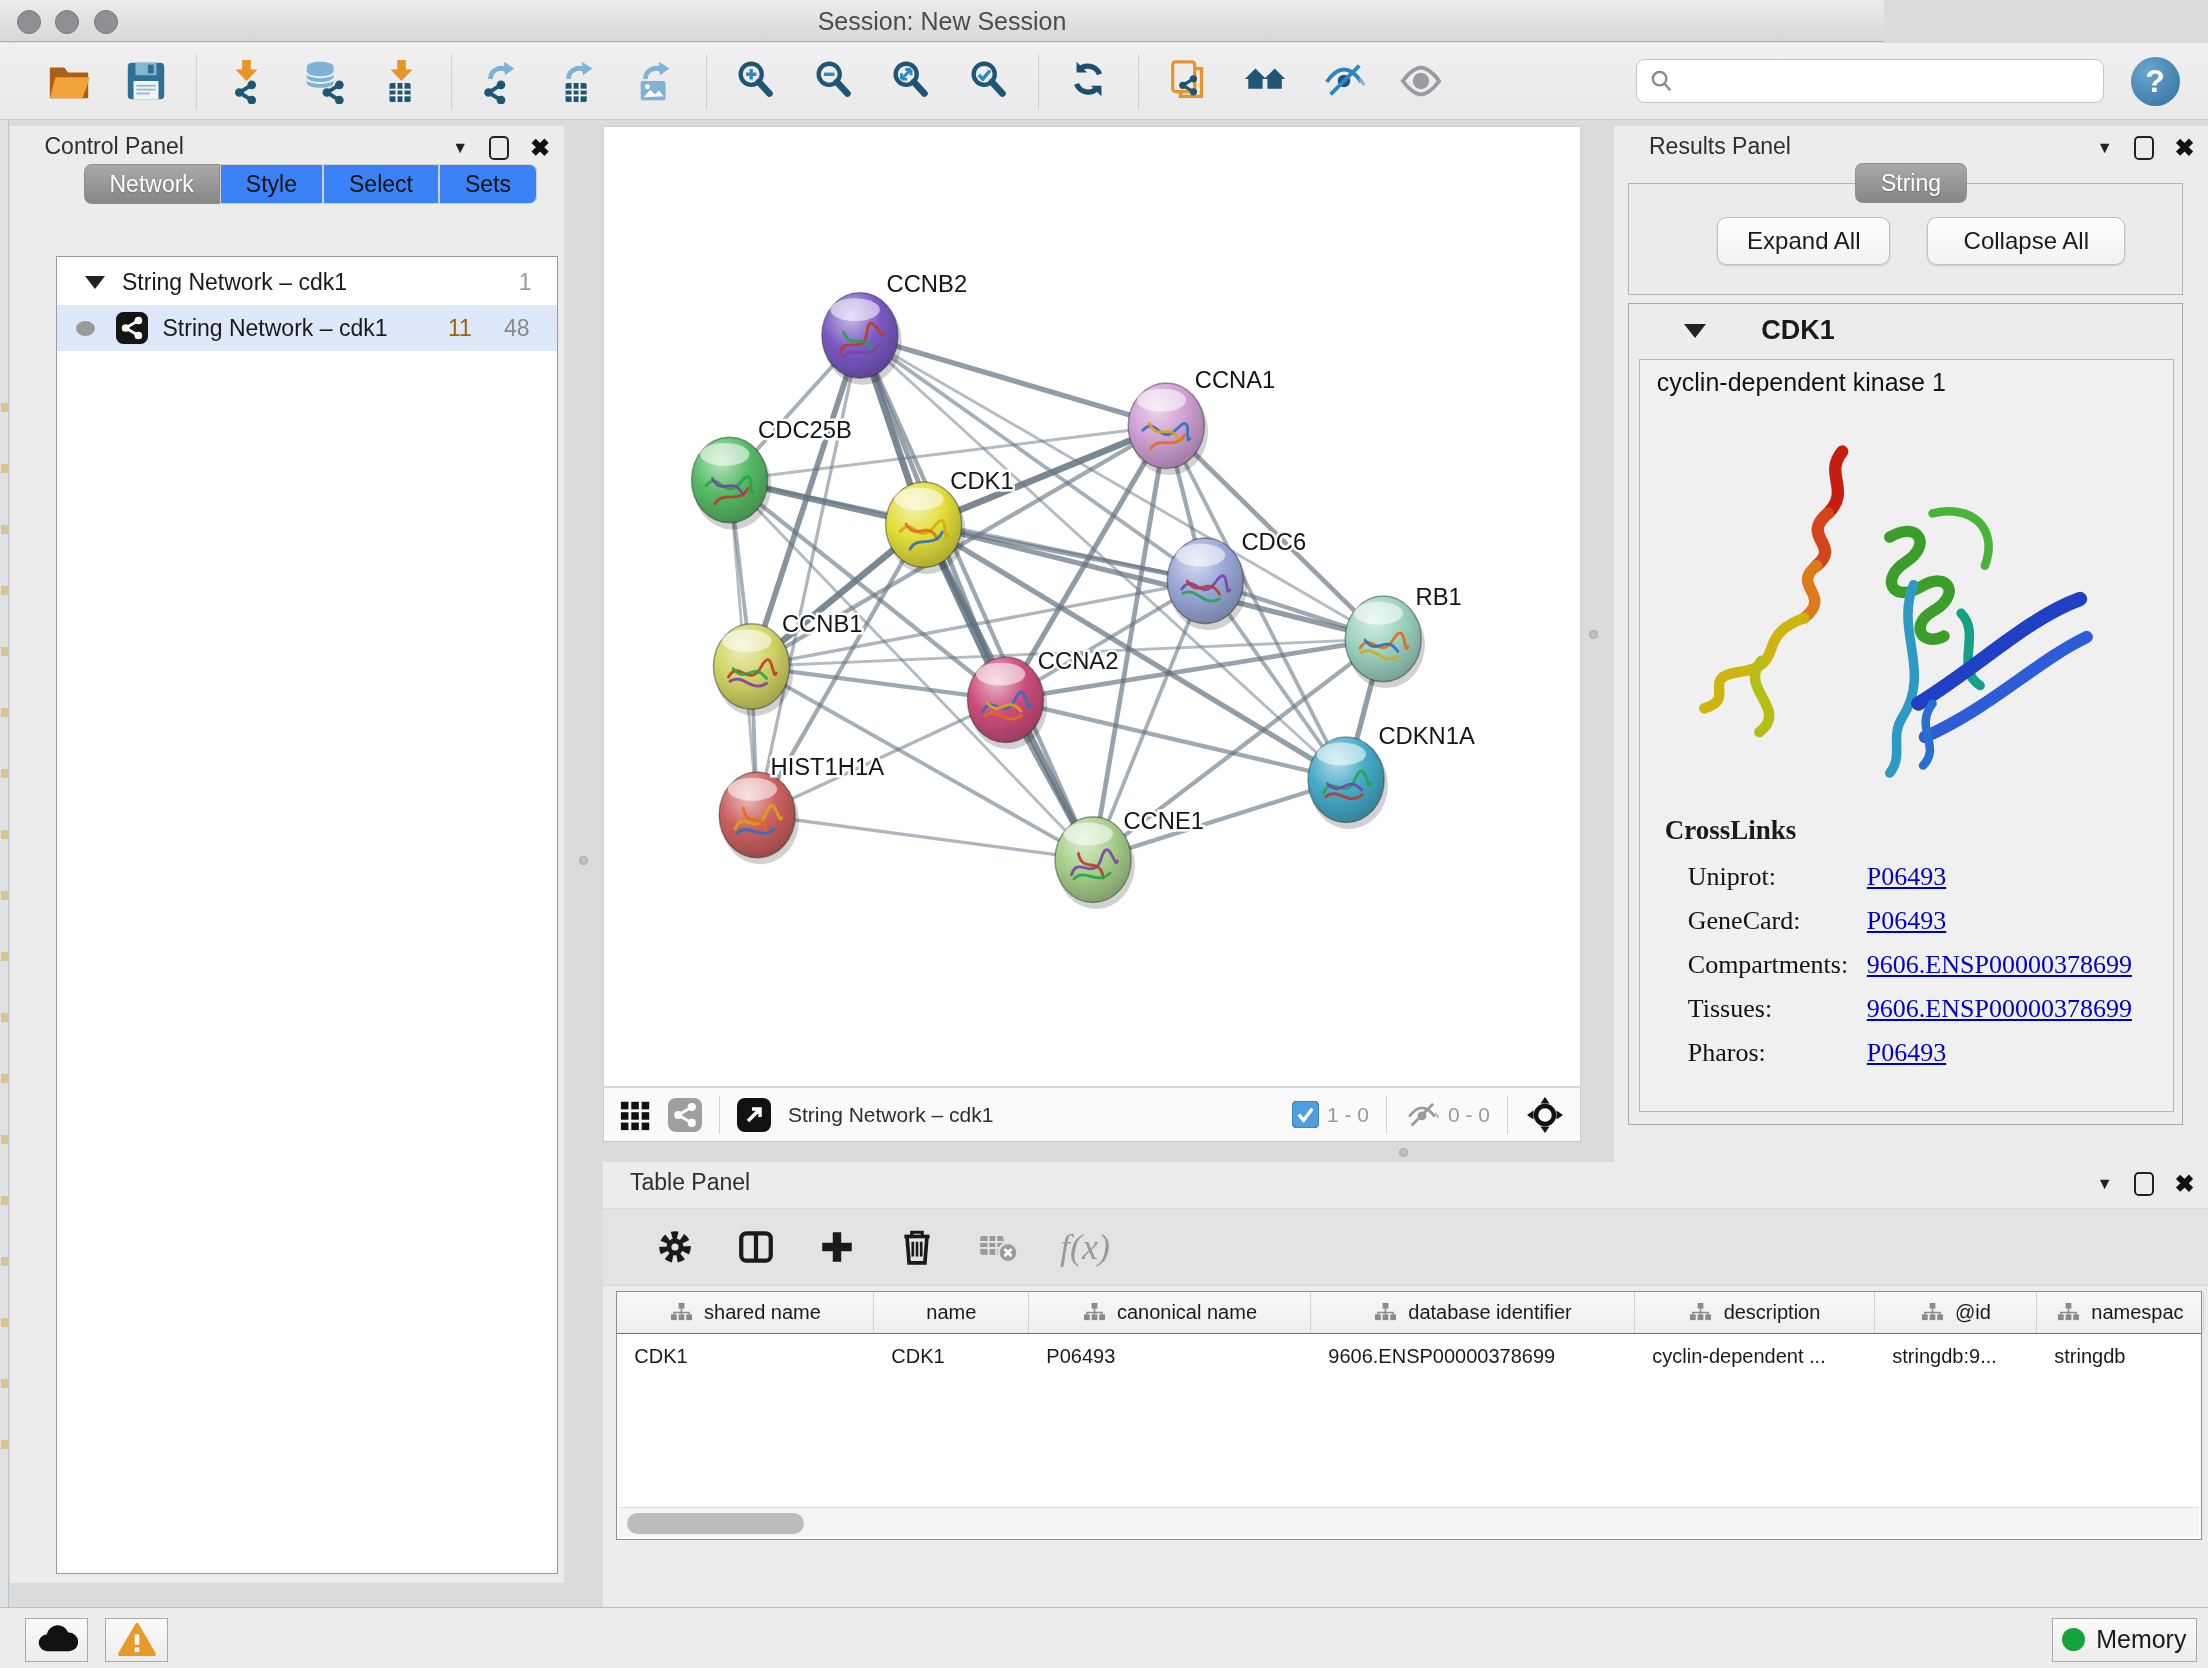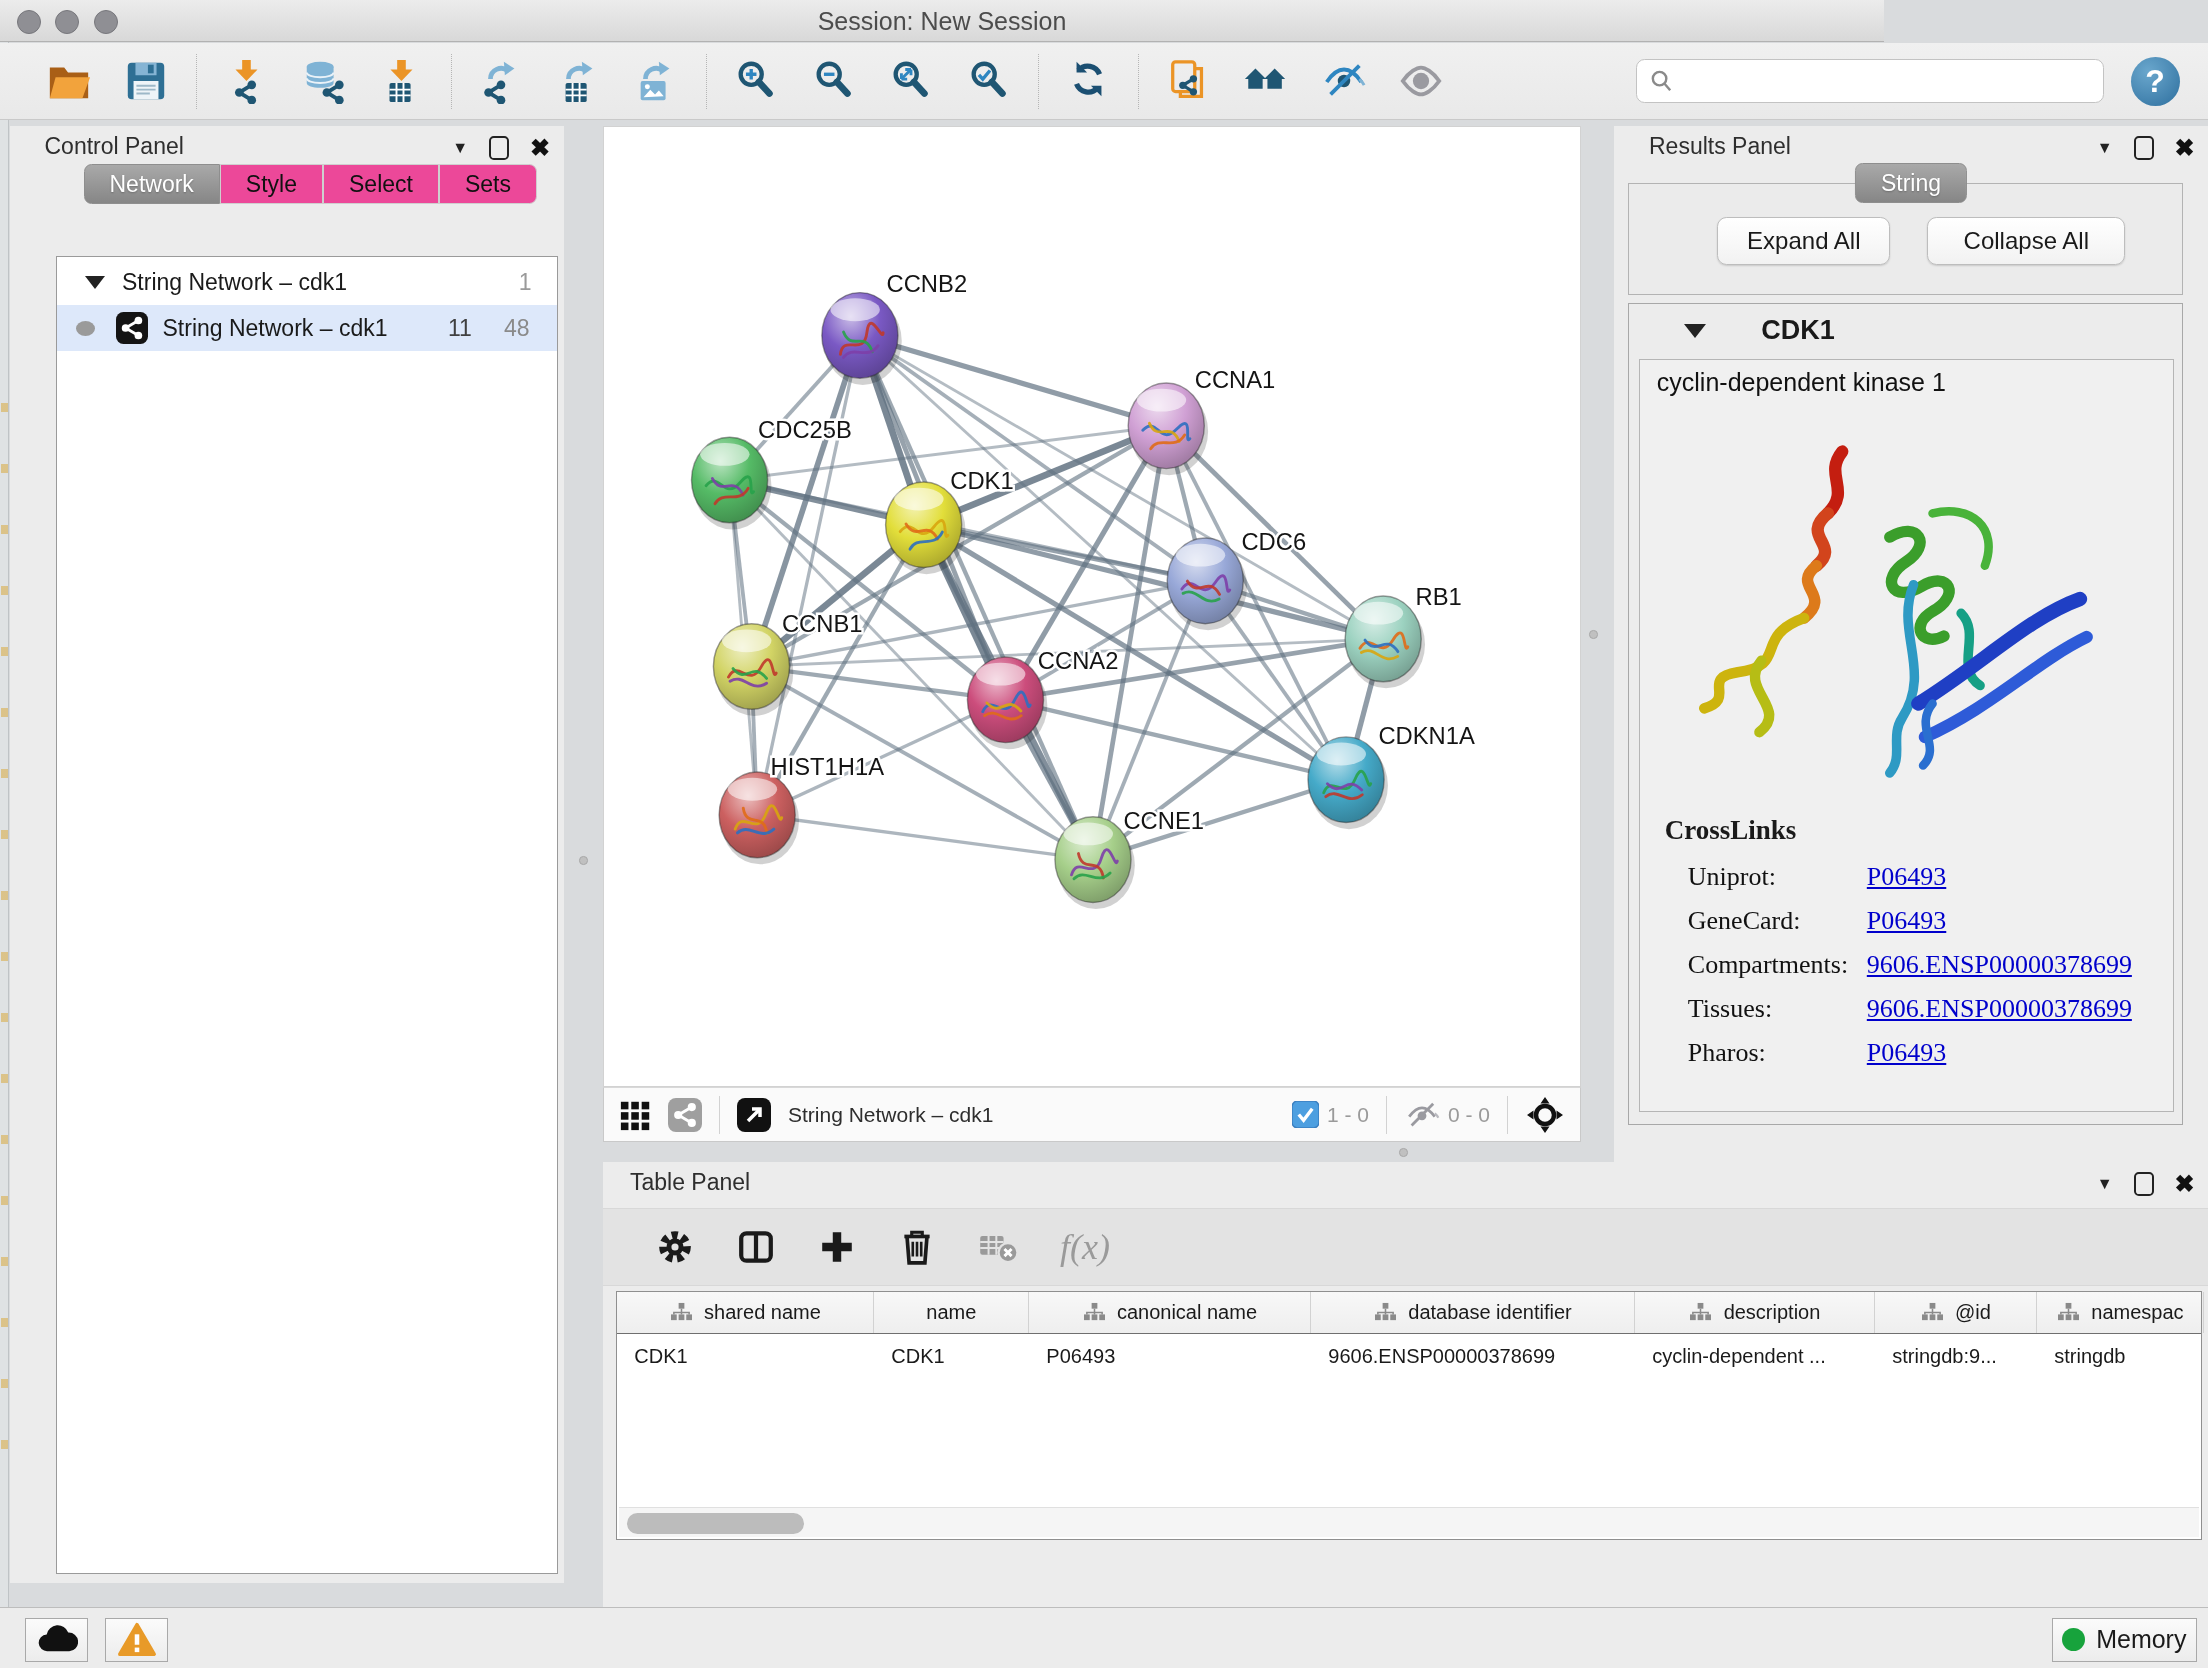--- a/index.html
+++ b/index.html
@@ -21,40 +21,40 @@
 #searchbox{width:468px;height:44px;background:#fff;border:1px solid #c3c3c3;border-radius:8.6px;display:flex;align-items:center;padding-left:11.4px}
 #searchbox input{border:none;outline:none;font-size:23px;width:409px;background:transparent;font-family:"Liberation Sans",sans-serif}
 #helpbtn{width:49px;height:49px;border-radius:50%;background:radial-gradient(circle at 35% 30%,#6aa7cd,#2e6f9e);color:#fff;font-size:32px;font-weight:bold;display:flex;align-items:center;justify-content:center}
 
 .panel-head{position:absolute;left:12px;right:0;top:0;height:38px}
 .panel-title{position:absolute;left:23px;top:6.7px;font-size:23px;color:#2e2e2e}
 .winbtns{position:absolute;right:13.3px;top:7.6px;display:flex;align-items:center;gap:21px}
 .wb-collapse{font-size:16px;color:#222}
 .wb-float{width:20px;height:24px;border:2.9px solid #222;border-radius:4.8px}
 .wb-close{font-size:24px;font-weight:bold;color:#111}
-.tab{height:40px;padding:0 25px;background:#ec4899;border:1px solid #cfcfcf;display:flex;align-items:center;font-size:23px;color:#111}
+.tab{height:40px;padding:0 25px;background:#3b82f6;border:1px solid #cfcfcf;display:flex;align-items:center;font-size:23px;color:#111}
 .tab:first-child{border-radius:7.6px 0 0 7.6px}
 .tab:last-child{border-radius:0 7.6px 7.6px 0}
 .tab.sel{background:linear-gradient(#a9a9a9,#868686);color:#fff;border-color:#8e8e8e;text-shadow:0 1px 1.9px rgba(0,0,0,.25)}
 
 #control-panel{position:absolute;left:9.5px;top:126px;width:554px;height:1457px;background:#ececec}
 #cp-tabs{position:absolute;left:74px;top:38px;display:flex}
 #cp-statusrow{position:absolute;left:0;top:95px;width:100%;height:42px}
 #cp-statusrow .chev{position:absolute;top:7.6px}
 #cp-status{position:absolute;left:0;right:0;top:8.6px;text-align:center;font-size:22px;color:#1c1c1c}
 #cp-gear{position:absolute;right:21px;top:4.8px}
 #cp-list{position:absolute;left:46px;top:130px;width:502px;height:1318px;background:#fff;border:1.9px solid #9a9a9a}
 .treerow1{position:absolute;left:0;top:5.7px;width:100%;height:40px;display:flex;align-items:center}
 .treerow1 .tri{width:0;height:0;border-left:10.5px solid transparent;border-right:10.5px solid transparent;border-top:13.3px solid #222;margin:0 17px 0 28.5px}
 .treerow1 .lbl{font-size:23px}
 .treerow1 .cnt{margin-left:auto;margin-right:25px;font-size:23px;color:#9a9a9a}
 .treerow2{position:absolute;left:0;top:48px;width:100%;height:46px;background:#dde8fa;display:flex;align-items:center}
 .treerow2 .dot{width:19px;height:15px;border-radius:50%;background:#9a9a9a;margin:0 21px 0 19px}
 .treerow2 .lbl{font-size:23px;margin-left:15px}
-.treerow2 .n1{margin-left:auto;font-size:23px;color:#404040}
+.treerow2 .n1{margin-left:auto;font-size:23px;color:#a16207}
 .treerow2 .n2{font-size:23px;color:#8a8a8a;margin:0 27px 0 32px}
 
 #canvas{position:absolute;left:603px;top:126px;width:978px;height:961px;background:#fff;border:1px solid #d2d2d2}
 #canvas-status{position:absolute;left:603px;top:1087px;width:978px;height:55px;background:#fafafa;border:1px solid #c9c9c9;border-top:1px solid #d8d8d8;display:flex;align-items:center;padding:0 15px}
 .csep{width:0;height:38px;border-left:1px solid #d2d2d2;margin:0 17px}
 #net-name{font-size:21px;color:#2e2e2e;margin-left:17px}
 #cs-right{margin-left:auto;display:flex;align-items:center}
 .cnum{font-size:21px;color:#9a9a9a;margin-left:8px}
 
 .handle{position:absolute;width:8.6px;height:8.6px;border-radius:50%;background:#c0c0c0;border:1px solid #a8a8a8}

